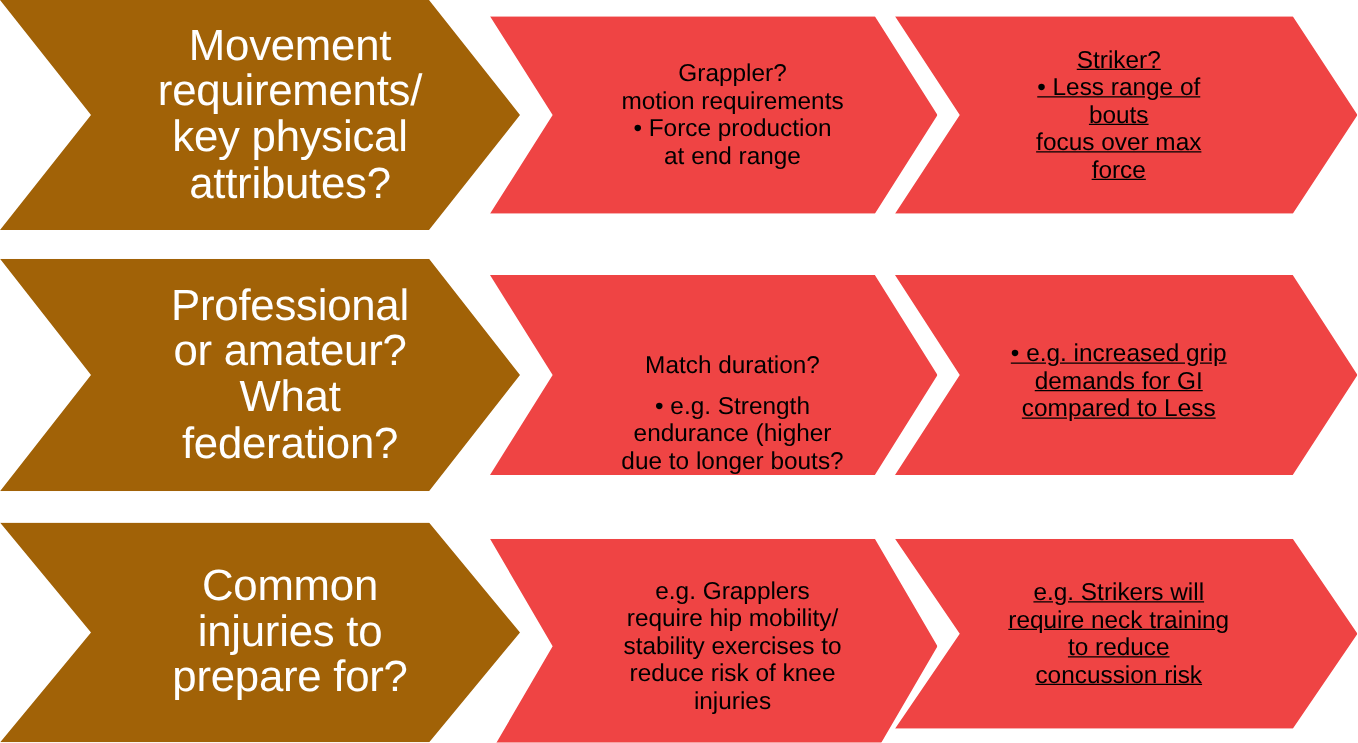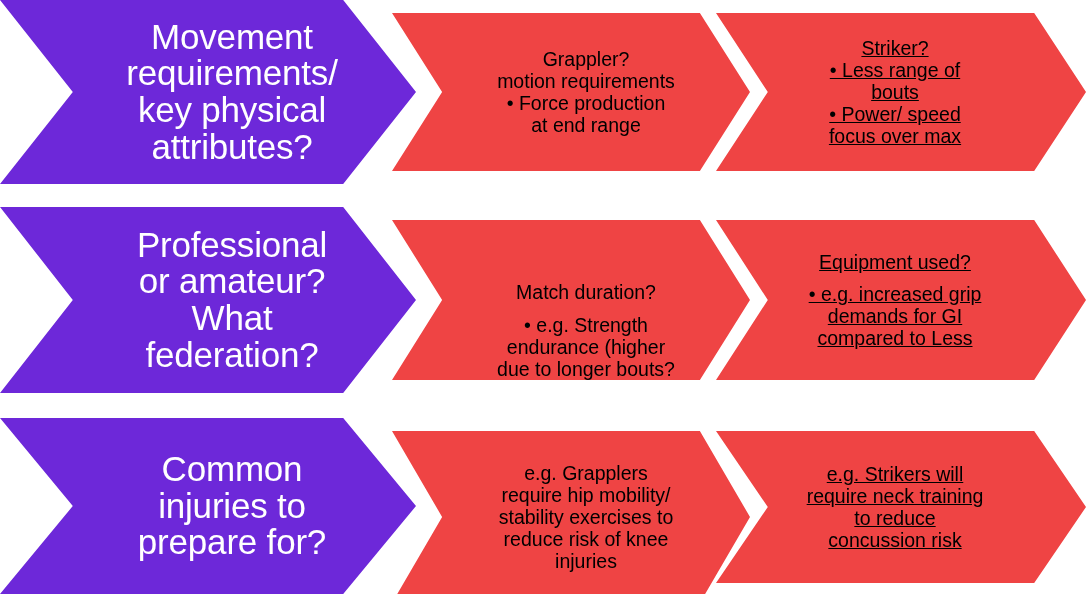--- a/index.html
+++ b/index.html
@@ -35,21 +35,21 @@
   }
   .chev .txt {
     position: relative;
     z-index: 2;
     width: 100%;
     line-height: 1.05;
   }
 
   
   .chev-primary {
-    background: #6d28d9;
+    background: #a16207;
     -webkit-clip-path: polygon(0 0, 82.5% 0, 100% 50%, 82.5% 100%, 0 100%, 17.5% 50%);
     clip-path: polygon(0 0, 82.5% 0, 100% 50%, 82.5% 100%, 0 100%, 17.5% 50%);
     color: #ffffff;
   }
   .chev-primary .txt {
     font-size: 35px;
     font-weight: 400;
     letter-spacing: -0.2px;
     padding-left: 58px;
     padding-right: 10px;
@@ -108,22 +108,22 @@
         <span class="bullet-line">• Force production</span>
         <span class="bullet-line">at end range</span>
       </div>
     </div>
 
     <div class="chev chev-secondary last" style="left:716px; top:13px; width:370px; height:158px;">
       <div class="txt">
         <span class="heading-line">Striker?</span>
         <span class="bullet-line">• Less range of</span>
         <span class="bullet-line">bouts</span>
-        <span class="bullet-line">• Power/ speed</span>
         <span class="bullet-line">focus over max</span>
+        <span class="bullet-line">force</span>
       </div>
     </div>
   </div>
 
   <div class="row" style="top:207px; height:186px;">
     <div class="chev chev-primary" style="left:0px; top:0px; width:416px; height:186px;">
       <div class="txt">
         <span class="tline">Professional</span>
         <span class="tline">or amateur?</span>
         <span class="tline">What</span>
@@ -136,21 +136,20 @@
         <span class="heading-line">Match duration?</span>
         <span class="gap-line"></span>
         <span class="bullet-line">• e.g. Strength</span>
         <span class="bullet-line">endurance (higher</span>
         <span class="bullet-line">due to longer bouts?</span>
       </div>
     </div>
 
     <div class="chev chev-secondary last" style="left:716px; top:13px; width:370px; height:160px;">
       <div class="txt">
-        <span class="heading-line">Equipment used?</span>
         <span class="gap-line"></span>
         <span class="bullet-line">• e.g. increased grip</span>
         <span class="bullet-line">demands for GI</span>
         <span class="bullet-line">compared to Less</span>
       </div>
     </div>
   </div>
 
   <div class="row" style="top:418px; height:176px;">
     <div class="chev chev-primary" style="left:0px; top:0px; width:416px; height:176px;">

